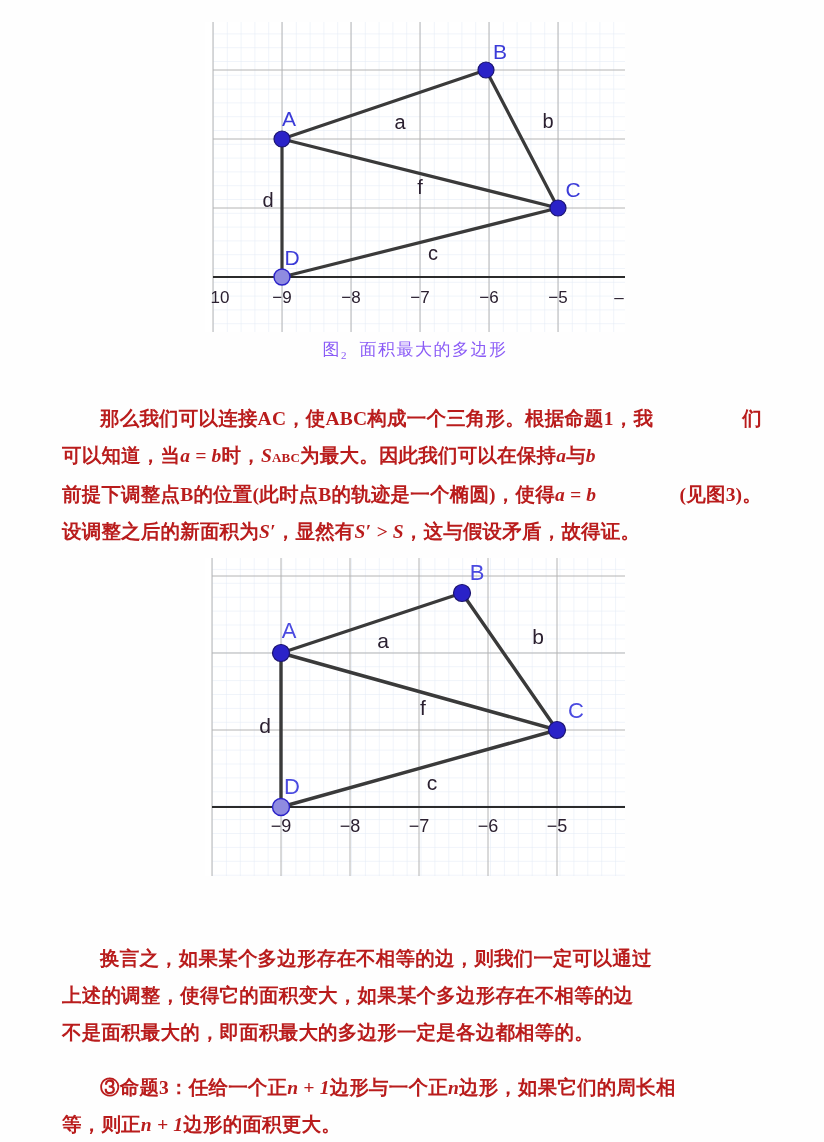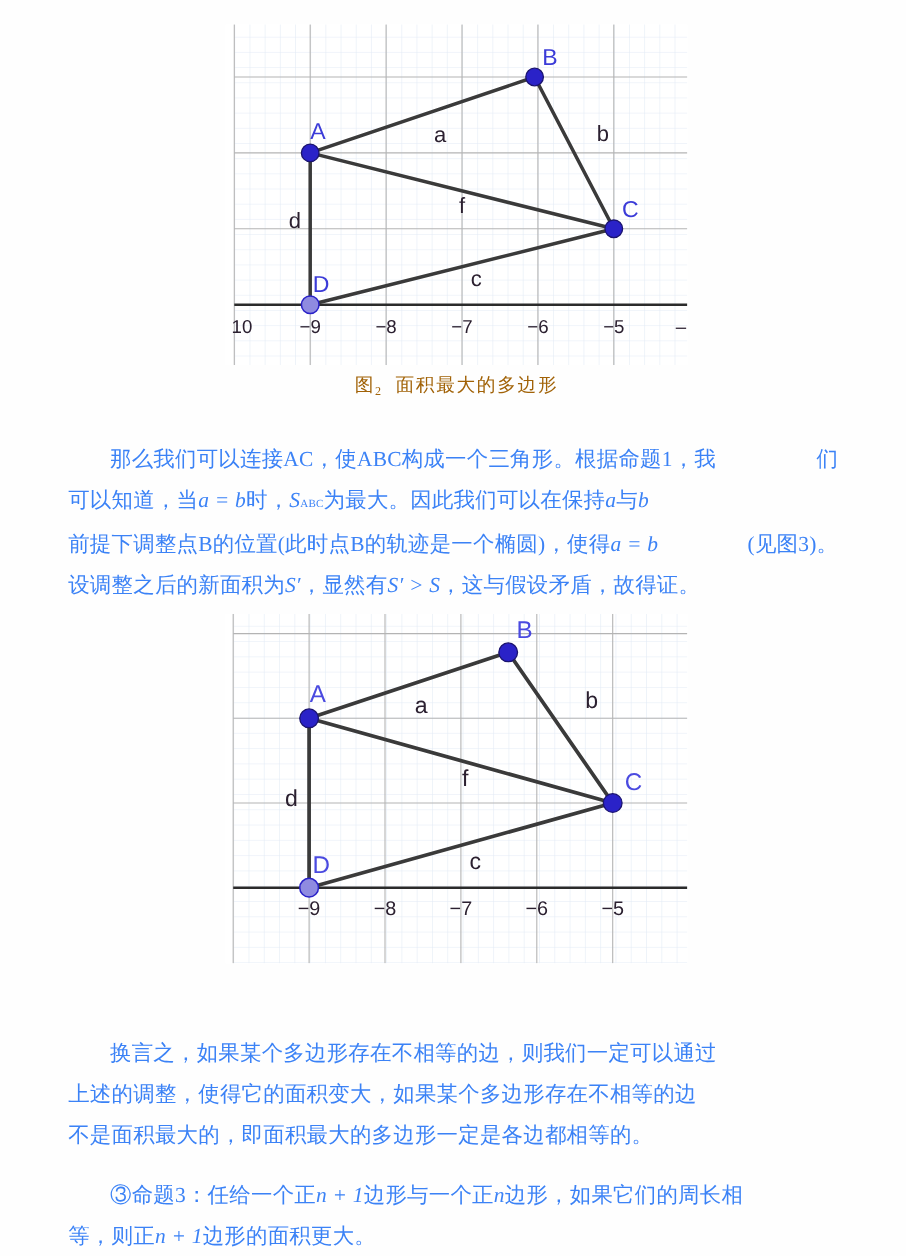--- a/index.html
+++ b/index.html
@@ -34,47 +34,48 @@
     background: #ffffff;
     overflow: hidden;
   }
   .plot svg { display: block; }
 
   .fig-caption {
     text-align: center;
     font-family: "Liberation Serif", "DejaVu Serif", serif;
     font-size: 17px;
     letter-spacing: 1.5px;
-    color: #a16207;
+    color: #8b5cf6;
     margin-top: 6px;
     white-space: pre;
   }
   .fig-caption .cap-num {
     font-size: 17px;
   }
   .fig-caption sub {
     font-size: 11px;
   }
 
   
   .para {
     position: absolute;
     left: 62px;
     width: 700px;
     font-family: "Liberation Serif", "DejaVu Serif", serif;
     font-size: 19.5px;
     line-height: 37px;
-    color: #3b82f6;
+    color: #b91c1c;
     text-align: justify;
     text-justify: inter-character;
     letter-spacing: 0.2px;
+    font-weight: bold;
   }
   .para .indent { display: inline-block; width: 38px; }
   .para i { font-style: italic; }
-  .para .smallcapsabc { font-size: 10px; }
+  .para .smallcapsabc { font-size: 13px; }
 
   
   .line {
     display: block;
     white-space: nowrap;
   }
   .line.justify {
     display: flex;
     justify-content: space-between;
   }

